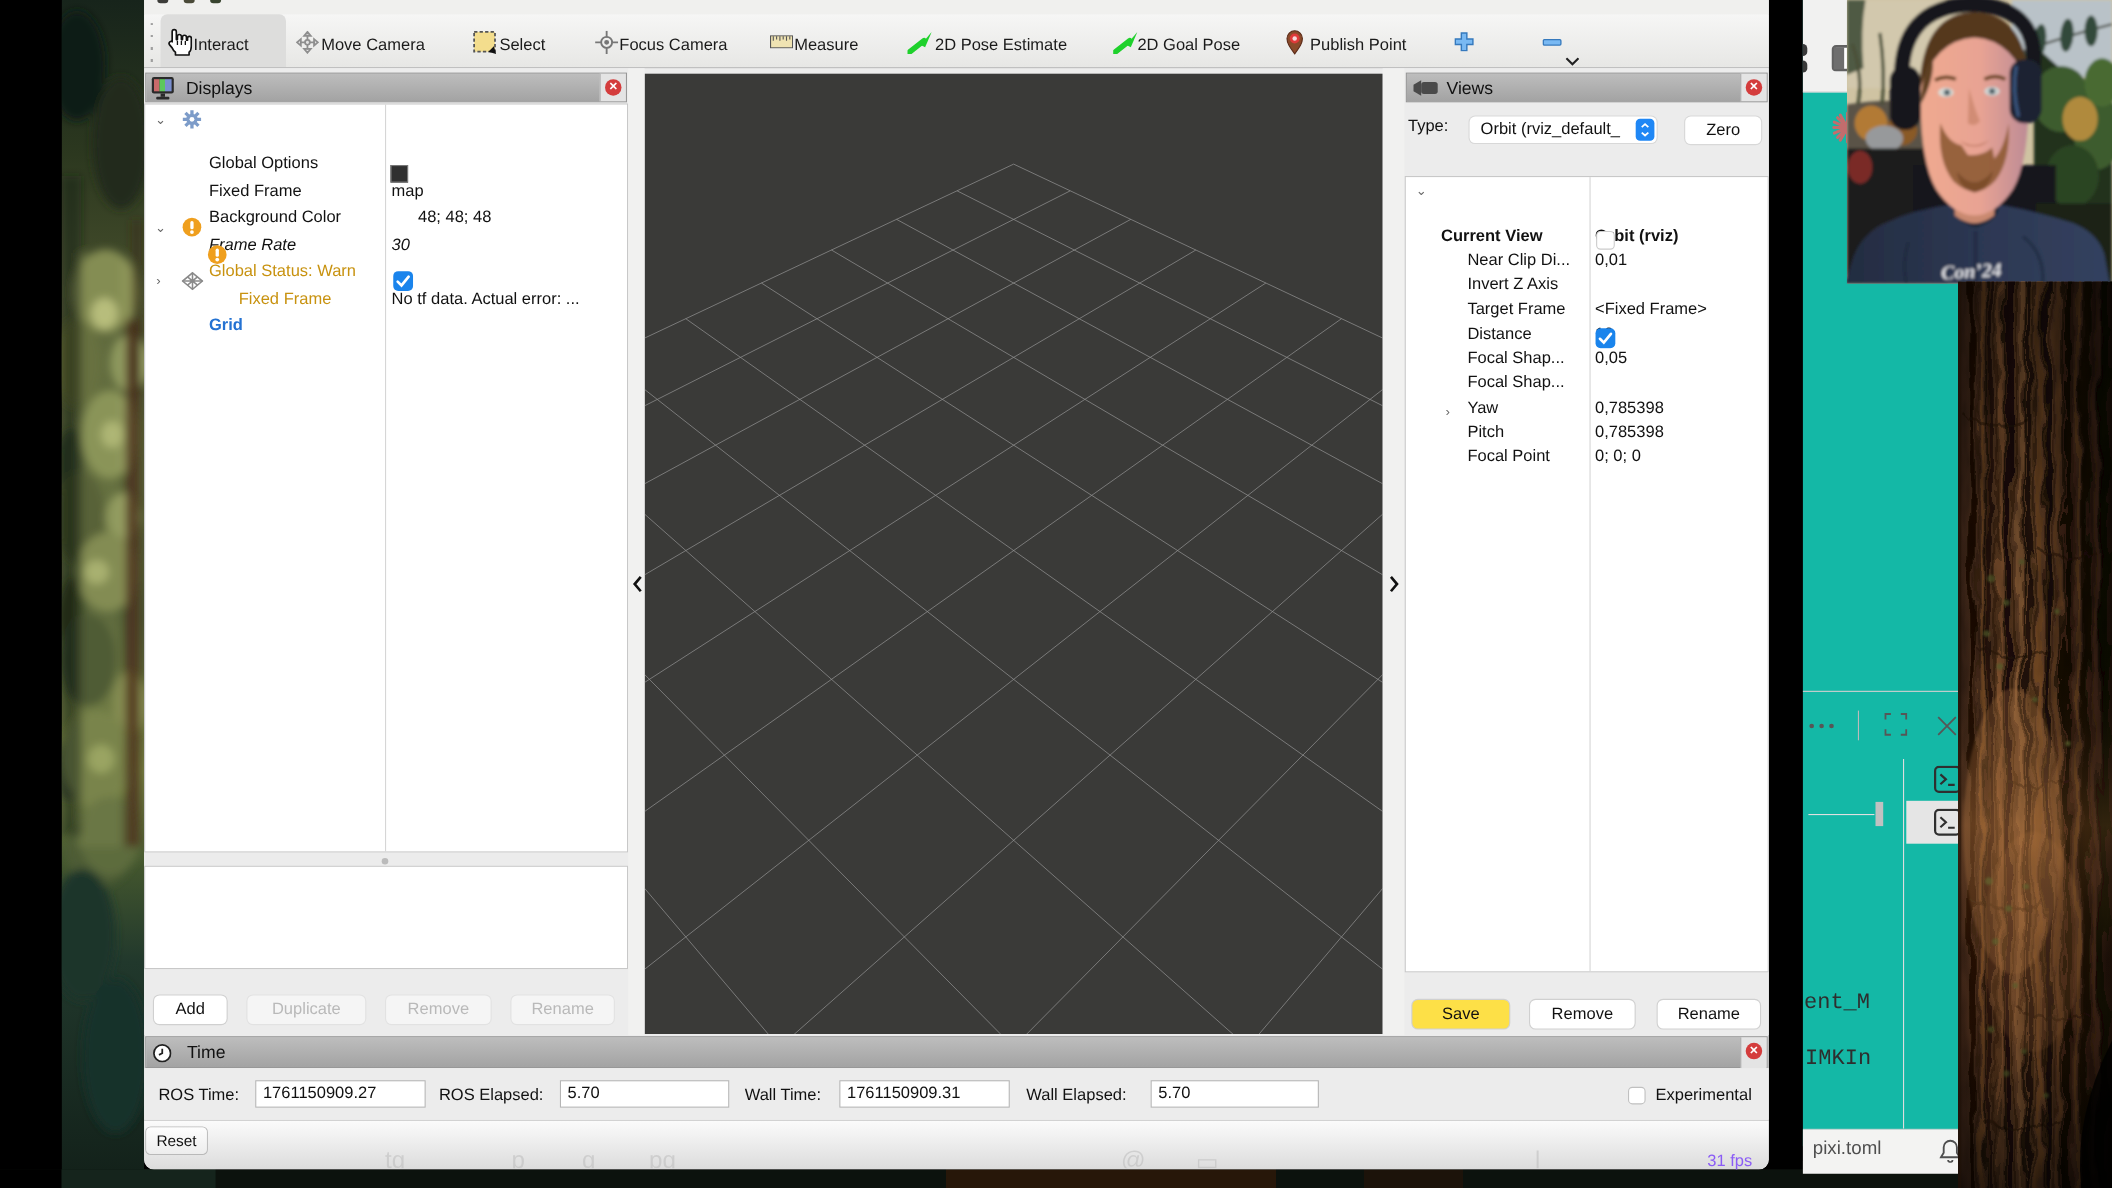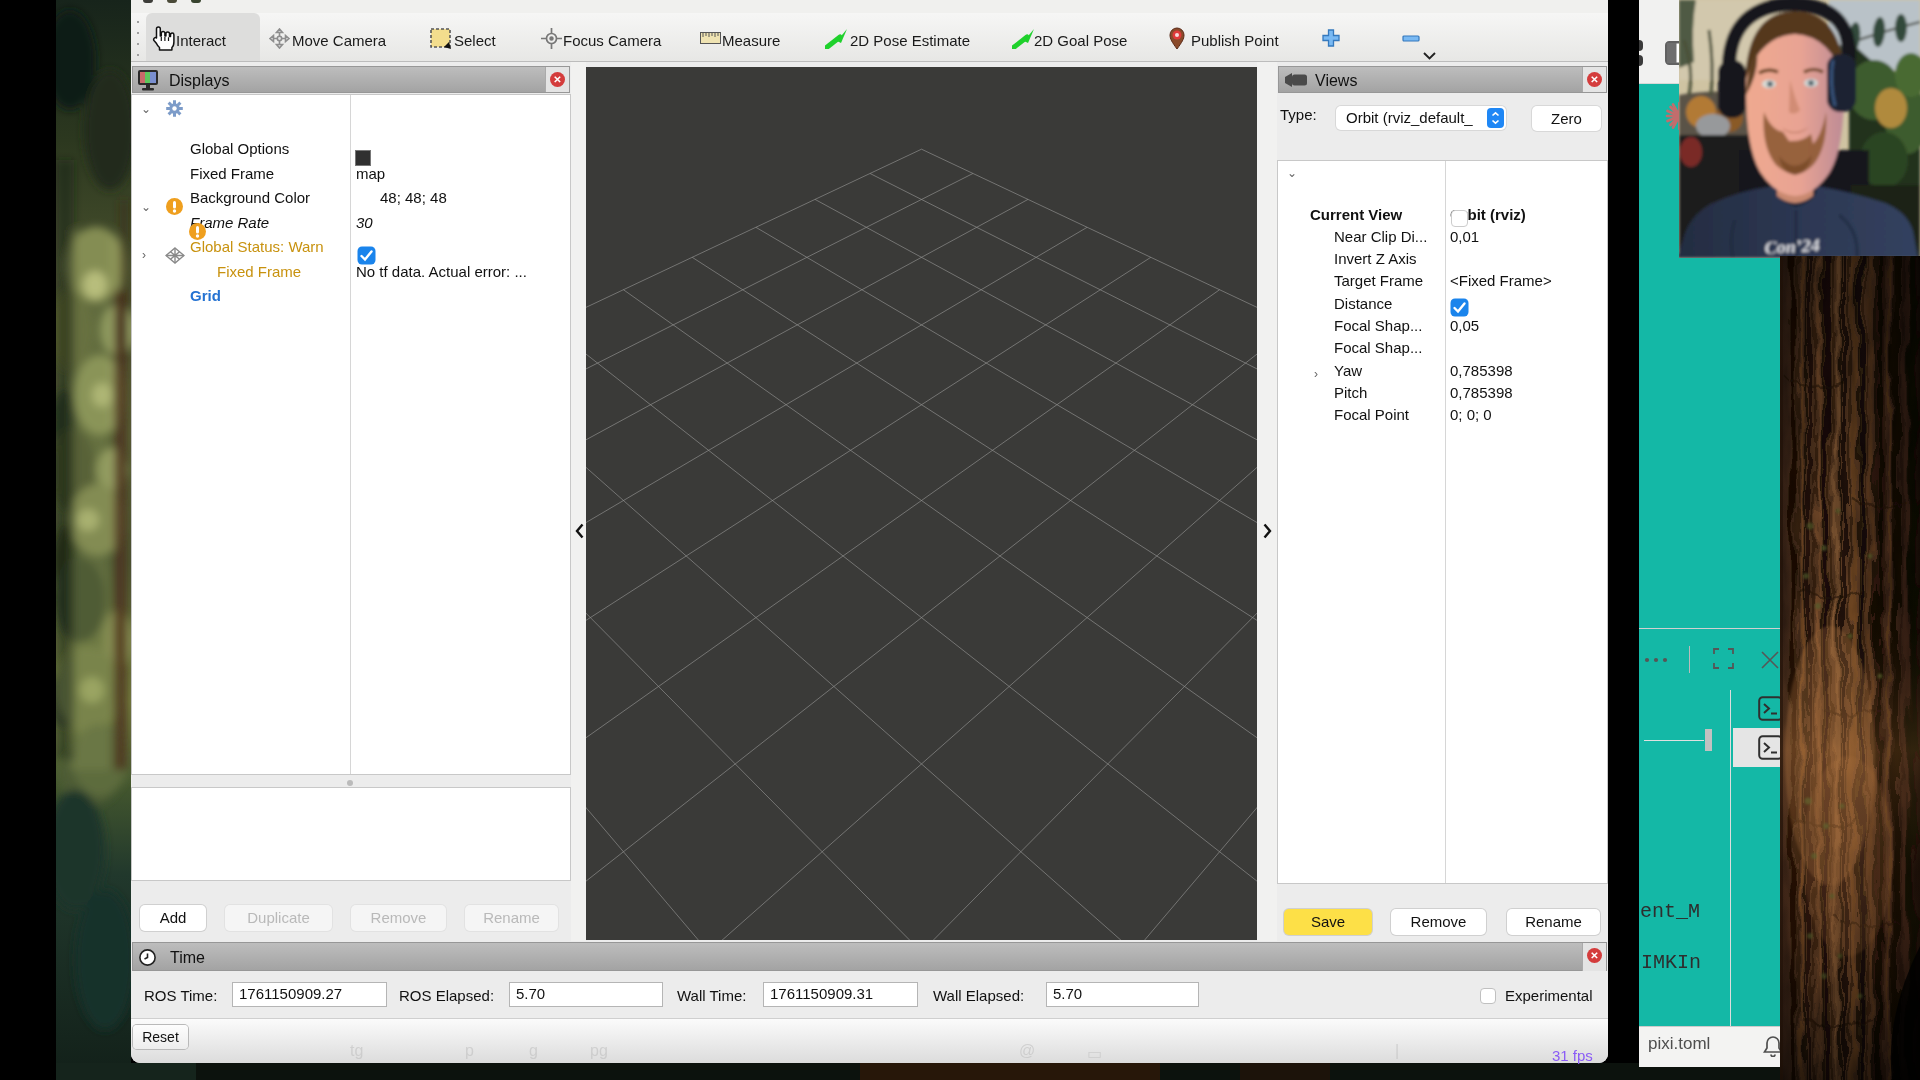--- a/index.html
+++ b/index.html
@@ -405,21 +405,21 @@
       <div class="inp" style="left:378px;width:154px;">5.70</div>
       <div class="lbl" style="left:546px;">Wall Time:</div>
       <div class="inp" style="left:632px;width:155px;">1761150909.31</div>
       <div class="lbl" style="left:802px;">Wall Elapsed:</div>
       <div class="inp" style="left:915px;width:153px;">5.70</div>
       <div class="abs" style="left:1349px;top:46px;width:16px;height:16px;background:#fff;border:1px solid #c0c0c0;border-radius:4px;"></div>
       <div class="lbl" style="left:1374px;">Experimental</div>
       <div class="abs" style="left:0;top:76px;width:1477px;height:45px;background:linear-gradient(#fbfbfb,#dcdcdc);border-top:1px solid #cfcfcf;border-radius:0 0 9px 9px;"></div>
       <div class="btn" style="left:2px;top:83px;width:55px;height:24px;background:linear-gradient(#fdfdfd,#ededed);line-height:24px;font-size:14px;box-shadow:0 0 0 1px #b9b9b9;border-radius:4px;">Reset</div>
       <div class="abs" style="left:1421px;top:85px;font-size:15px;color:#8b5cf6;margin-top:20px;">31 fps</div>
-      <div class="abs" style="left:0;top:100px;width:1460px;height:20px;overflow:hidden;opacity:0.5;color:#b9b9b9;font-size:16px;">
+      <div class="abs" style="left:0;top:100px;width:1460px;height:20px;overflow:hidden;opacity:0.5;color:#b9b9b9;font-size:22px;">
         <span style="position:absolute;left:219px;top:0;">tg</span>
           <span style="position:absolute;left:334px;top:0;">p</span>
         <span style="position:absolute;left:398px;top:0;">g</span>
           <span style="position:absolute;left:459px;top:0;">pg</span>
         <span style="position:absolute;left:888px;top:0;">@</span>
           <span style="position:absolute;left:956px;top:2px;">▭</span>
         <span style="position:absolute;left:1264px;top:0;">|</span>
       </div>
     </div>
   </div>

